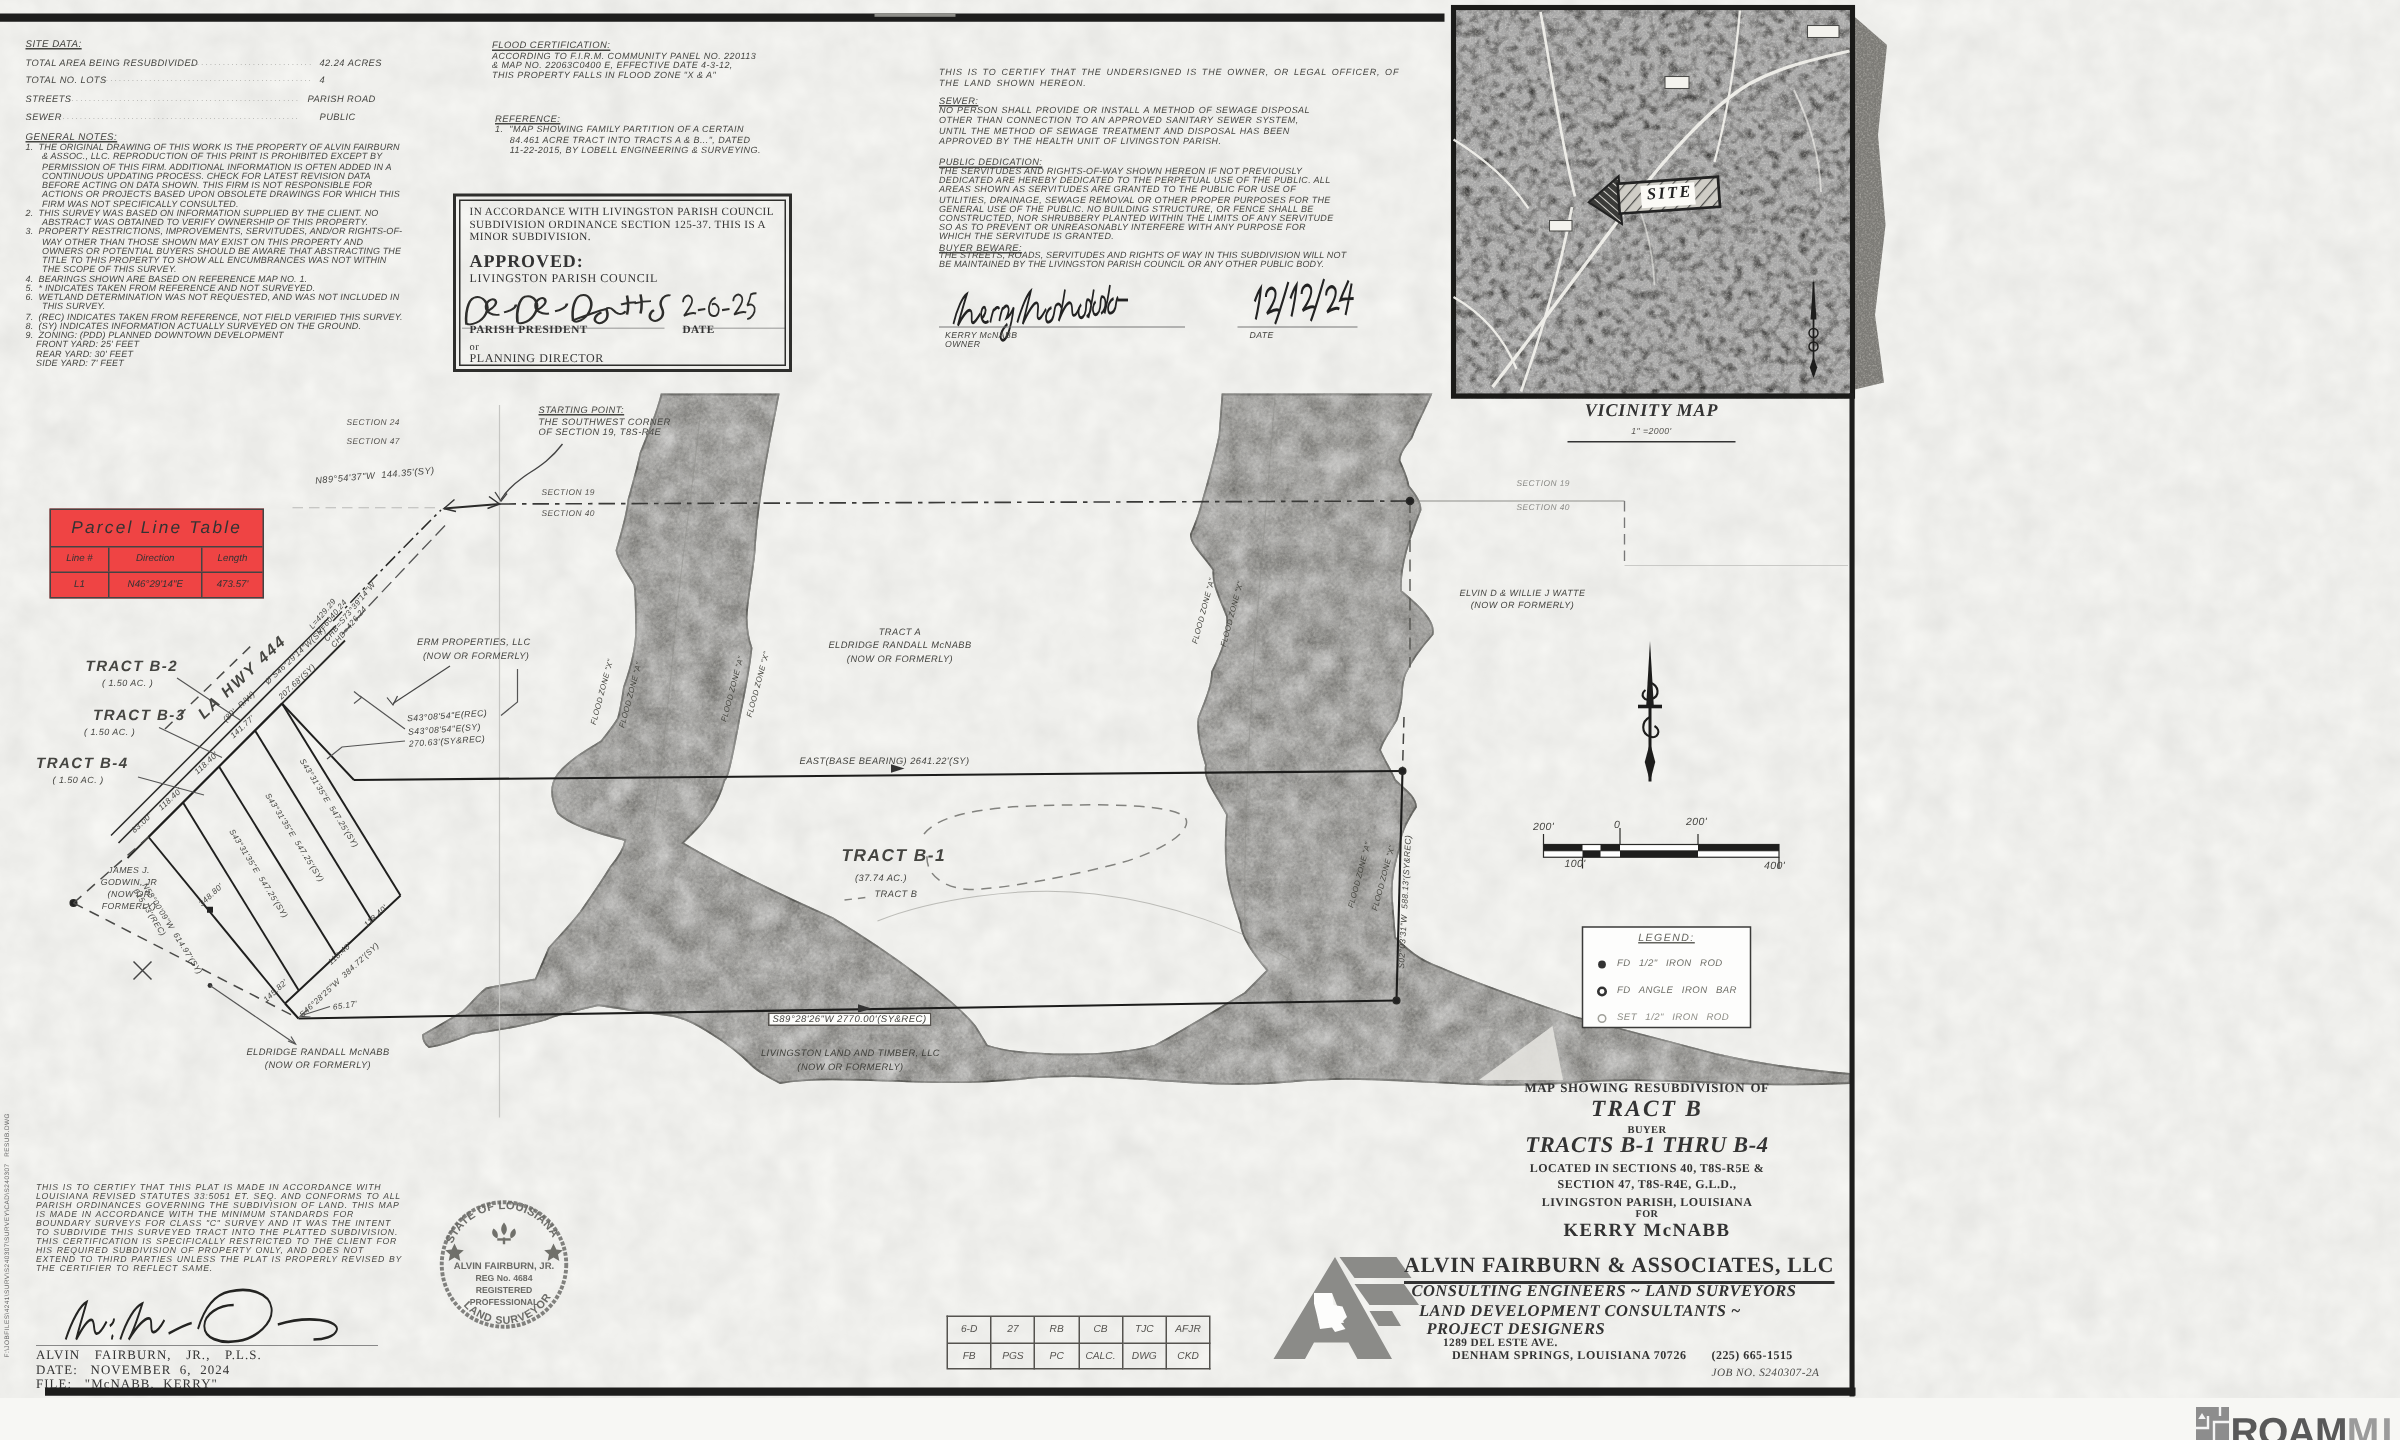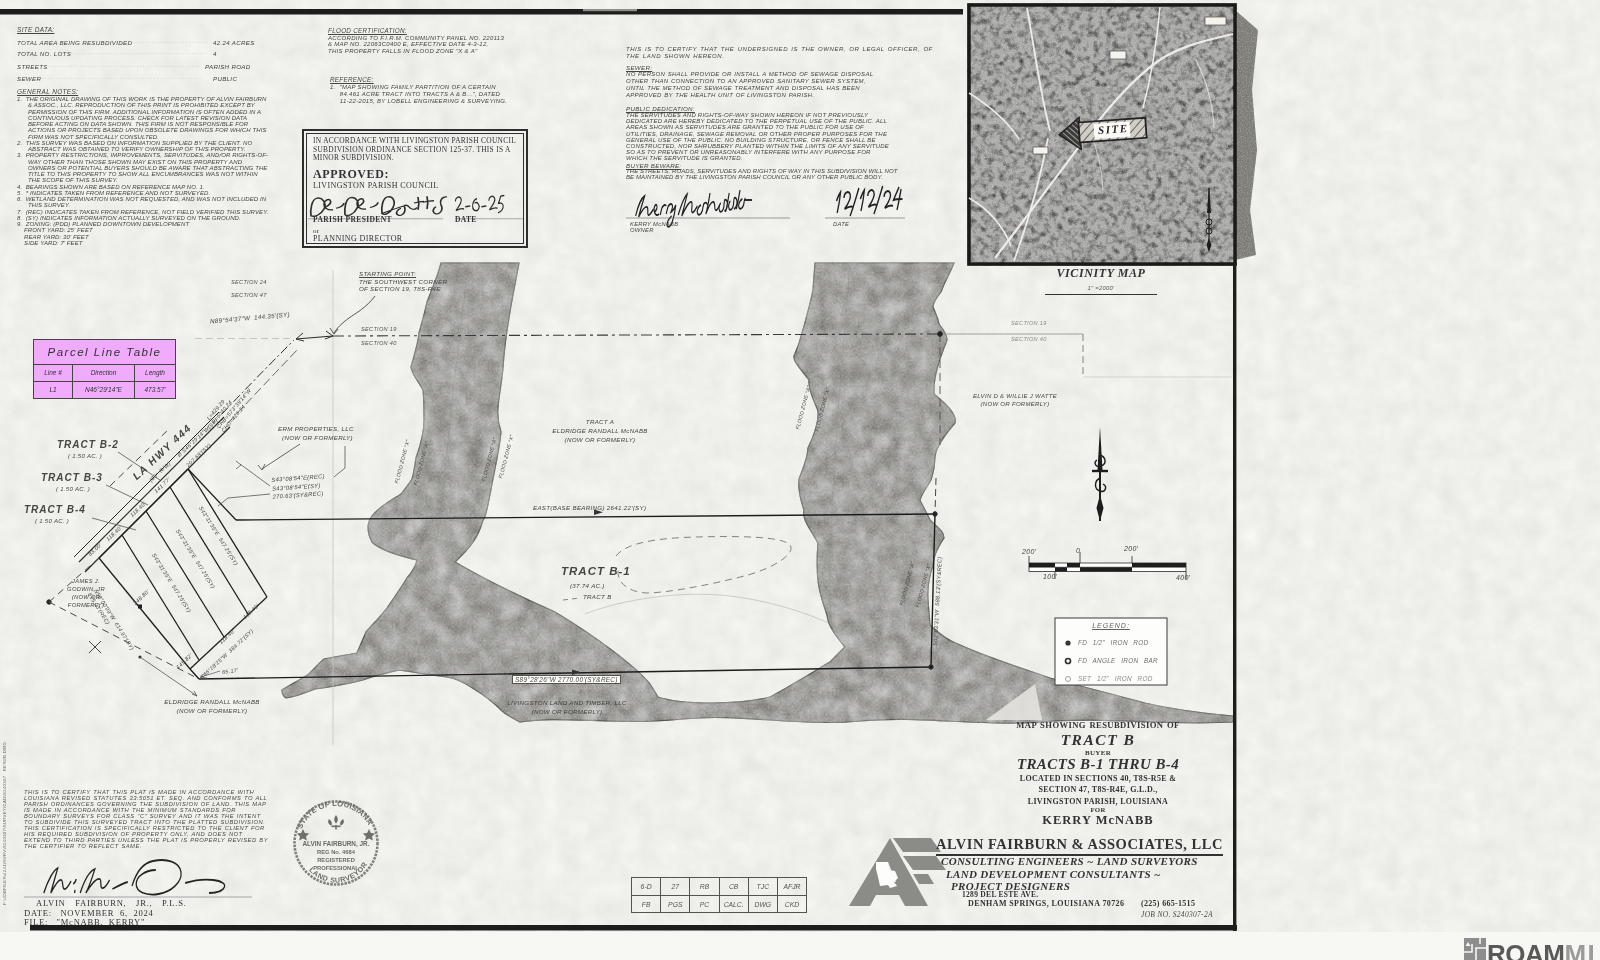--- a/index.html
+++ b/index.html
@@ -397,21 +397,21 @@
 <div class="t" style="left:626px;top:46px;font-size:6px;line-height:7.2px;letter-spacing:.55px;word-spacing:1px;">THIS IS TO CERTIFY THAT THE UNDERSIGNED IS THE OWNER, OR LEGAL OFFICER, OF<br>THE LAND SHOWN HEREON.</div>
 <div class="t u" style="left:626px;top:64px;font-size:6.2px;">SEWER:</div>
 <div class="t wrap" style="left:626px;top:71px;width:258px;font-size:6px;line-height:7px;letter-spacing:.3px;word-spacing:.5px;">NO PERSON SHALL PROVIDE OR INSTALL A METHOD OF SEWAGE DISPOSAL OTHER THAN CONNECTION TO AN APPROVED SANITARY SEWER SYSTEM, UNTIL THE METHOD OF SEWAGE TREATMENT AND DISPOSAL HAS BEEN APPROVED BY THE HEALTH UNIT OF LIVINGSTON PARISH.</div>
 <div class="t u" style="left:626px;top:105px;font-size:6.2px;">PUBLIC DEDICATION:</div>
 <div class="t wrap" style="left:626px;top:112px;width:264px;font-size:6px;line-height:6.2px;letter-spacing:.22px;word-spacing:0;">THE SERVITUDES AND RIGHTS-OF-WAY SHOWN HEREON IF NOT PREVIOUSLY DEDICATED ARE HEREBY DEDICATED TO THE PERPETUAL USE OF THE PUBLIC. ALL AREAS SHOWN AS SERVITUDES ARE GRANTED TO THE PUBLIC FOR USE OF UTILITIES, DRAINAGE, SEWAGE REMOVAL OR OTHER PROPER PURPOSES FOR THE GENERAL USE OF THE PUBLIC. NO BUILDING STRUCTURE, OR FENCE SHALL BE CONSTRUCTED, NOR SHRUBBERY PLANTED WITHIN THE LIMITS OF ANY SERVITUDE SO AS TO PREVENT OR UNREASONABLY INTERFERE WITH ANY PURPOSE FOR WHICH THE SERVITUDE IS GRANTED.</div>
 <div class="t u" style="left:626px;top:161.5px;font-size:6.2px;">BUYER BEWARE:</div>
 <div class="t wrap" style="left:626px;top:167.5px;width:274px;font-size:6px;line-height:6.6px;letter-spacing:.1px;word-spacing:0;">THE STREETS, ROADS, SERVITUDES AND RIGHTS OF WAY IN THIS SUBDIVISION WILL NOT BE MAINTAINED BY THE LIVINGSTON PARISH COUNCIL OR ANY OTHER PUBLIC BODY.</div>
 <div class="t" style="left:630px;top:221px;font-size:5.8px;">KERRY McNABB<br>OWNER</div>
 <div class="t" style="left:833px;top:221px;font-size:5.8px;">DATE</div>
 
-<div style="position:absolute;left:33px;top:339px;width:141px;border:1px solid #444;background:#f0abfc;">
+<div style="position:absolute;left:33px;top:339px;width:141px;border:1px solid #444;background:#ef4444;">
 <div class="s" style="height:24px;border-bottom:1px solid #444;font-style:italic;font-size:11.5px;letter-spacing:1.5px;color:#333;text-align:center;line-height:24px;font-family:'Liberation Sans',sans-serif;">Parcel Line Table</div>
 <div style="display:flex;height:16px;border-bottom:1px solid #444;font-style:italic;font-size:6.5px;color:#333;text-align:center;line-height:16px;">
 <div style="width:38px;border-right:1px solid #444;">Line #</div>
           <div style="width:61px;border-right:1px solid #444;">Direction</div>
           <div style="flex:1;">Length</div>
         </div>
 <div style="display:flex;height:16px;font-style:italic;font-size:6.5px;color:#333;text-align:center;line-height:16px;">
 <div style="width:38px;border-right:1px solid #444;">L1</div>
           <div style="width:61px;border-right:1px solid #444;">N46°29'14"E</div>
           <div style="flex:1;">473.57'</div>
@@ -431,21 +431,21 @@
 <div class="t" style="left:278px;top:425px;font-size:6.2px;line-height:8.6px;">ERM PROPERTIES, LLC<br>&nbsp;&nbsp;(NOW OR FORMERLY)</div>
 <div class="t ctr" style="left:520px;top:418px;width:160px;font-size:6.2px;line-height:8.8px;">TRACT A<br>ELDRIDGE RANDALL McNABB<br>(NOW OR FORMERLY)</div>
 <div class="t" style="left:272px;top:474px;font-size:5.8px;line-height:8.6px;transform:rotate(-4deg);">S43°08'54"E(REC)<br>S43°08'54"E(SY)<br>270.63'(SY&amp;REC)</div>
 <div class="t" style="left:533px;top:504px;font-size:6.2px;">EAST(BASE BEARING) 2641.22'(SY)</div>
 <div class="t" style="left:561px;top:565px;font-size:11.5px;font-weight:bold;letter-spacing:1px;">TRACT B-1</div>
 <div class="t" style="left:570px;top:582px;font-size:6.2px;">(37.74 AC.)</div>
 <div class="t" style="left:583px;top:593px;font-size:6.2px;">TRACT B</div>
 <div class="t ctr" style="left:945px;top:392px;width:140px;font-size:6px;line-height:8.4px;">ELVIN D &amp; WILLIE J WATTE<br>(NOW OR FORMERLY)</div>
 <div class="t" style="left:57px;top:439px;font-size:10px;font-weight:bold;letter-spacing:1px;">TRACT B-2</div>
 <div class="t" style="left:68px;top:453px;font-size:6px;">( 1.50 AC. )</div>
-<div class="t" style="left:41px;top:472px;font-size:10px;font-weight:bold;letter-spacing:1px;">TRACT B-3</div>
+<div class="t" style="left:62px;top:472px;font-size:10px;font-weight:bold;letter-spacing:1px;">TRACT B-3</div>
 <div class="t" style="left:56px;top:486px;font-size:6px;">( 1.50 AC. )</div>
 <div class="t" style="left:24px;top:504px;font-size:10px;font-weight:bold;letter-spacing:1px;">TRACT B-4</div>
 <div class="t" style="left:35px;top:518px;font-size:6px;">( 1.50 AC. )</div>
 <div class="t rb" style="left:138px;top:470px;font-size:10.5px;font-weight:bold;letter-spacing:1.5px;transform:rotate(-43deg);">LA HWY 444</div>
 <div class="t rb" style="left:152px;top:477px;font-size:5.4px;transform:rotate(-43deg);">(80'&nbsp; R/W)</div>
 <div class="t rb" style="left:180px;top:452px;font-size:5.4px;transform:rotate(-43deg);">Ø S46°29'14"W(SY)</div>
 <div class="t rb" style="left:189px;top:462px;font-size:5.4px;transform:rotate(-43deg);">207.68'(SY)</div>
 <div class="t rb" style="left:157px;top:488px;font-size:5.4px;transform:rotate(-43deg);">141.77'</div>
 <div class="t rb" style="left:133px;top:512px;font-size:5.4px;transform:rotate(-43deg);">118.40'</div>
 <div class="t rb" style="left:109px;top:536px;font-size:5.4px;transform:rotate(-43deg);">118.40'</div>
@@ -515,19 +515,19 @@
         <div class="gc">AFJR</div>
 <div class="gc">FB</div>
         <div class="gc">PGS</div>
         <div class="gc">PC</div>
         <div class="gc">CALC.</div>
         <div class="gc">DWG</div>
         <div class="gc">CKD</div>
 </div>
 
 <div class="t wrap" style="left:24px;top:789px;width:246px;font-size:5.8px;line-height:6.05px;letter-spacing:.5px;word-spacing:.5px;color:#4a4a46;">THIS IS TO CERTIFY THAT THIS PLAT IS MADE IN ACCORDANCE WITH LOUISIANA REVISED STATUTES 33:5051 ET. SEQ. AND CONFORMS TO ALL PARISH ORDINANCES GOVERNING THE SUBDIVISION OF LAND. THIS MAP IS MADE IN ACCORDANCE WITH THE MINIMUM STANDARDS FOR BOUNDARY SURVEYS FOR CLASS "C" SURVEY AND IT WAS THE INTENT TO SUBDIVIDE THIS SURVEYED TRACT INTO THE PLATTED SUBDIVISION. THIS CERTIFICATION IS SPECIFICALLY RESTRICTED TO THE CLIENT FOR HIS REQUIRED SUBDIVISION OF PROPERTY ONLY, AND DOES NOT EXTEND TO THIRD PARTIES UNLESS THE PLAT IS PROPERLY REVISED BY THE CERTIFIER TO REFLECT SAME.</div>
-<div class="t s" style="left:36px;top:898px;font-size:8.6px;letter-spacing:.7px;word-spacing:2px;">ALVIN&nbsp; FAIRBURN,&nbsp; JR.,&nbsp; P.L.S.</div>
+<div class="t s" style="left:24px;top:898px;font-size:8.6px;letter-spacing:.7px;word-spacing:2px;">ALVIN&nbsp; FAIRBURN,&nbsp; JR.,&nbsp; P.L.S.</div>
 <div class="t s" style="left:24px;top:908px;font-size:8.6px;letter-spacing:.7px;">DATE:&nbsp;&nbsp; NOVEMBER&nbsp; 6,&nbsp; 2024</div>
 <div class="t s" style="left:24px;top:917px;font-size:8.6px;letter-spacing:.7px;">FILE:&nbsp;&nbsp; "McNABB,&nbsp; KERRY"</div>
 <div class="t" style="left:2px;top:905px;font-size:4.3px;font-style:normal;color:#666;transform:rotate(-90deg);transform-origin:left top;">F:\JOBFILES\4241\SURV\S240307\SURVEY\CAD\S240307&nbsp;&nbsp;&nbsp;RESUB.DWG</div>
 
 <div style="position:absolute;left:1487px;top:939px;font-family:'Liberation Sans',sans-serif;font-weight:bold;font-size:26px;color:#595959;letter-spacing:-0.5px;">ROAM<span style="color:#9b9b9b;letter-spacing:1.5px;">MLS</span></div>
 </div>
 </div>
 </body></html>

